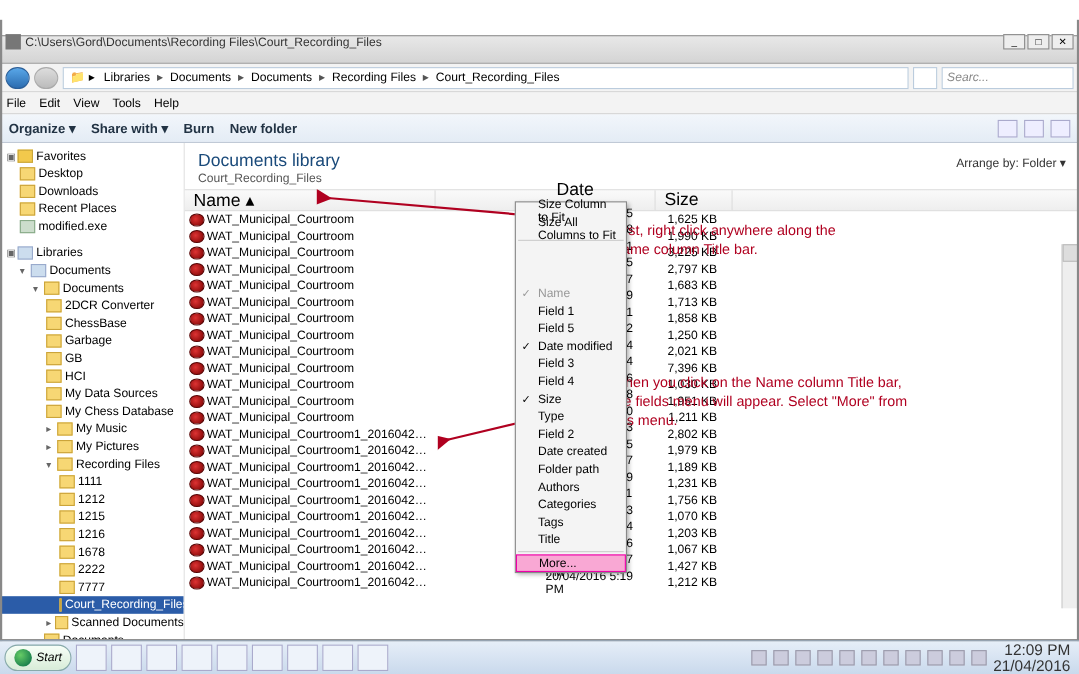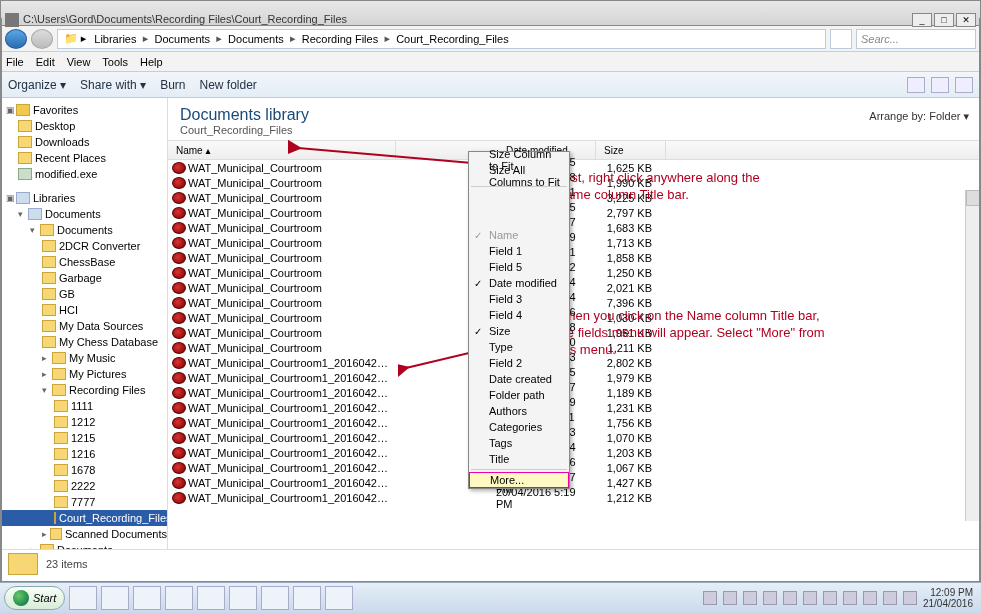--- a/index.html
+++ b/index.html
@@ -1,39 +1,39 @@
 <!DOCTYPE html>
 <html><head>
 <meta charset="utf-8">
 <style>
   * { box-sizing: border-box; margin: 0; padding: 0; font-family: "Segoe UI", Tahoma, sans-serif; }
   body { width: 981px; height: 613px; background: #fff; overflow: hidden; font-size: 11px; position: relative; }
 
   
-  .titlebar { height: 20px; background: linear-gradient(#e8e8e8,#d4d4d4); display: flex; align-items: flex-start; padding: 12px 4px; border: 1px solid #888; }
+  .titlebar { height: 20px; background: linear-gradient(#e8e8e8,#d4d4d4); display: flex; align-items: flex-end; padding: 12px 4px; border: 1px solid #888; margin-top: 32px; }
   .titlebar .icon { width: 14px; height: 14px; background: #777; margin-right: 4px; }
   .titlebar .title { flex: 1; font-size: 11px; color: #333; }
   .titlebar .winbtn { width: 20px; height: 14px; margin-left: 2px; border: 1px solid #888; background: #eee; font-size: 9px; text-align: center; line-height: 12px; }
 
   
   .navbar { height: 26px; background: #f3f3f3; border: 1px solid #ccc; border-top:none; display:flex; align-items:center; padding:0 4px; gap:4px; }
   .navbtn { width:22px; height:20px; border-radius:50%; background:linear-gradient(#59a7e8,#2b6cb0); border:1px solid #2b5f99; }
   .navbtn.fwd { background:linear-gradient(#ddd,#bbb); border:1px solid #aaa; }
   .crumb { height:20px; border:1px solid #bcd; background:#fff; display:flex; align-items:center; padding:0 2px; flex:1; }
   .crumb .seg { padding:0 4px; font-size:11px; }
   .crumb .sep { width:10px; text-align:center; color:#555; }
   .refresh { width:22px; height:20px; border:1px solid #bcd; background:#fff; }
   .searchbox { width:120px; height:20px; border:1px solid #bcd; background:#fff; display:flex; align-items:center; padding:0 4px; }
   .searchbox span { color:#888; font-style:italic; font-size:11px; }
 
   
   .menubar { height:20px; background:#f3f3f3; border-bottom:1px solid #ccc; display:flex; align-items:center; padding:0 6px; gap:12px; font-size:11px; }
 
   
-  .toolbar { height:26px; background:linear-gradient(#f2f6fb,#e4ecf5); border-bottom:1px solid #c0c9d6; display:flex; align-items:center; padding:0 8px; gap:14px; font-size:12px; color:#234; }
+  .toolbar { height:26px; background:linear-gradient(#f2f6fb,#e4ecf5); border-bottom:1px solid #c0c9d6; display:flex; align-items:center; padding:0 8px; gap:14px; font-size:12px; color:#234;font-weight:bold; }
   .toolbar .right { margin-left:auto; display:flex; gap:6px; }
   .tb-icon { width:18px; height:16px; border:1px solid #aac; background:#eef; }
 
   
   .main { display:flex; height:451px; }
   .sidebar { width:168px; border-right:1px solid #ddd; overflow:hidden; padding:4px 0; font-size:11px; background:#fff; }
   .tree-item { display:flex; align-items:center; height:16px; padding-left:6px; white-space:nowrap; }
   .tree-item .exp { width:10px; color:#666; font-size:9px; }
   .tree-item .ticon { width:14px; height:12px; margin-right:3px; }
   .ticon.star { background:#f2c94c; border:1px solid #c9a639; }
@@ -42,53 +42,53 @@
   .ticon.exe { background:#cdc; border:1px solid #8a8; }
   .tree-item.sel { background:#2b5ca8; color:#fff; }
   .indent1 { padding-left:18px; } .indent2 { padding-left:30px; } .indent3 { padding-left:42px; } .indent4 { padding-left:54px; }
 
   .content { flex:1; position:relative; background:#fff; }
   .lib-header { padding:8px 12px 4px; }
   .lib-header .h1 { font-size:16px; color:#1a4a7a; }
   .lib-header .sub { font-size:11px; color:#555; }
   .arrange { position:absolute; right:12px; top:12px; font-size:11px; color:#333; }
 
-  .cols { height:20px; border-top:1px solid #ddd; border-bottom:1px solid #ddd; display:flex; align-items:center; background:linear-gradient(#fafafa,#eee); font-size:10px; }
+  .cols { height:20px; border-top:1px solid #ddd; border-bottom:1px solid #ddd; display:flex; align-items:center; background:linear-gradient(#fafafa,#eee); font-size:16px; }
   .col { padding:0 8px; border-right:1px solid #ddd; height:100%; display:flex; align-items:center; }
   .col.name { width:228px; } .col.date { width:98px; } .col.size { width:70px; } .col.rest { flex:1; }
 
   .rows { }
   .row { display:flex; align-items:center; height:15px; font-size:11px; }
   .row .c-icon { width:14px; height:12px; margin:0 2px 0 4px; border-radius:50%; background: radial-gradient(circle at 40% 40%, #d33, #700); border:1px solid #500; }
   .row .c-name { width:206px; overflow:hidden; white-space:nowrap; text-overflow:ellipsis; }
   .row .c-date { width:98px; }
   .row .c-size { width:70px; text-align:right; padding-right:12px; }
 
   
   .ctxmenu { position:absolute; top:53px; left:300px; width:102px; background:#f4f4f4; border:1px solid #888; box-shadow:2px 2px 4px rgba(0,0,0,.3); font-size:11px; z-index:10; }
   .ctxmenu .cm-item { height:16px; padding:0 6px 0 20px; display:flex; align-items:center; position:relative; }
   .ctxmenu .cm-item.sep { height:0; border-top:1px solid #ccc; margin:2px 2px; }
   .ctxmenu .cm-item.dis { color:#999;margin-top:40px; }
   .ctxmenu .cm-item.chk::before { content:"✓"; position:absolute; left:5px; font-size:10px; }
-  .ctxmenu .cm-item.hot { border:1px solid #e0a; background:#fef9c3; }
+  .ctxmenu .cm-item.hot { border:1px solid #e0a; background:#f9a8d4; }
 
   
   .annot { position:absolute; color:#b00020; font-size:13px; line-height:1.3; z-index:5; }
   .arrow { position:absolute; z-index:5; }
 
   
   .status { height:28px; border-top:1px solid #ddd; display:flex; align-items:center; padding:0 8px; gap:8px; font-size:11px; color:#444; }
   .status .fld { width:30px; height:22px; background:#f7d774; border:1px solid #cba43a; }
 
   
   .taskbar { position:absolute; bottom:0; left:0; right:0; height:31px; background:linear-gradient(#e6eef8,#c9d9ec); border-top:1px solid #9ab; display:flex; align-items:center; padding:0 4px; }
   .start { height:24px; padding:0 8px; border:1px solid #8aa; border-radius:12px; background:linear-gradient(#f8fff8,#d8ecd8); display:flex; align-items:center; gap:4px; font-size:11px; font-style:italic; }
   .start .orb { width:16px; height:16px; border-radius:50%; background: radial-gradient(circle at 35% 35%,#6c6,#064); }
   .tbicon { width:28px; height:24px; margin-left:4px; border:1px solid #aac; background:#eef3fa; }
-  .tray { margin-left:auto; display:flex; align-items:center; gap:6px; font-size:10px; color:#333; padding-right:4px; }
+  .tray { margin-left:auto; display:flex; align-items:center; gap:6px; font-size:14px; color:#333; padding-right:4px; }
   .tray .ticon2 { width:14px; height:14px; background:#ccd; border:1px solid #99a; }
   .tray .clock { text-align:right; line-height:1.1; }
   .scrollbar { position:absolute; right:0; top:92px; bottom:28px; width:16px; background:#eee; border-left:1px solid #ccc; }
   .scrollbtn { height:16px; background:#ddd; border:1px solid #bbb; }
   .shadow { border:2px solid #888; border-top:none; position:absolute; top:18px; left:0; right:0; bottom:30px; pointer-events:none; }
 </style>
 </head>
 <body>
 
 <div class="titlebar">

